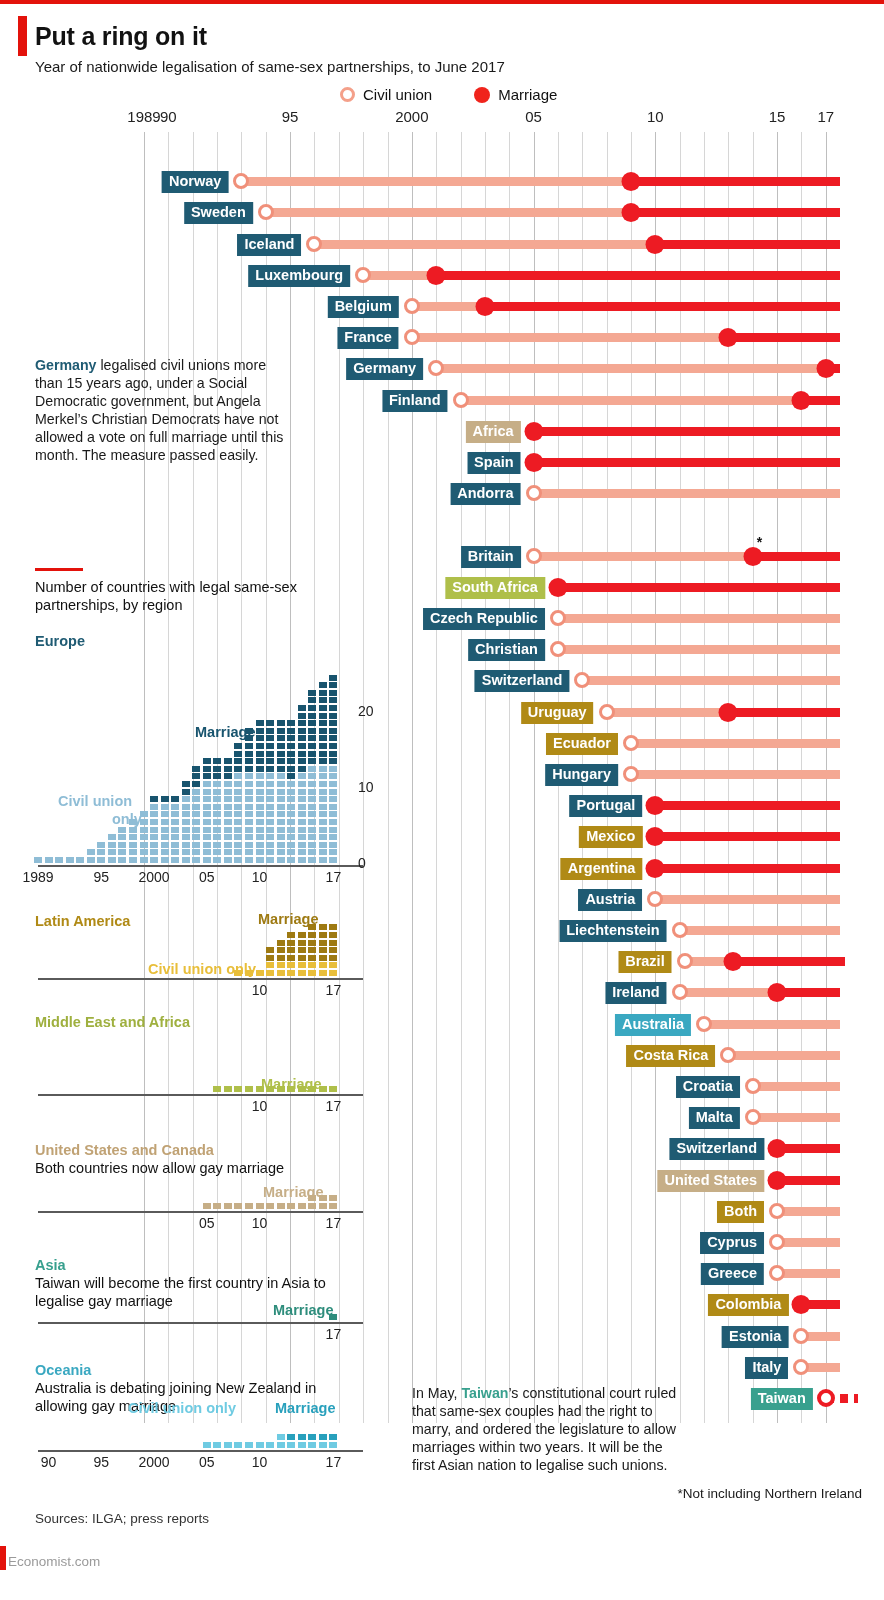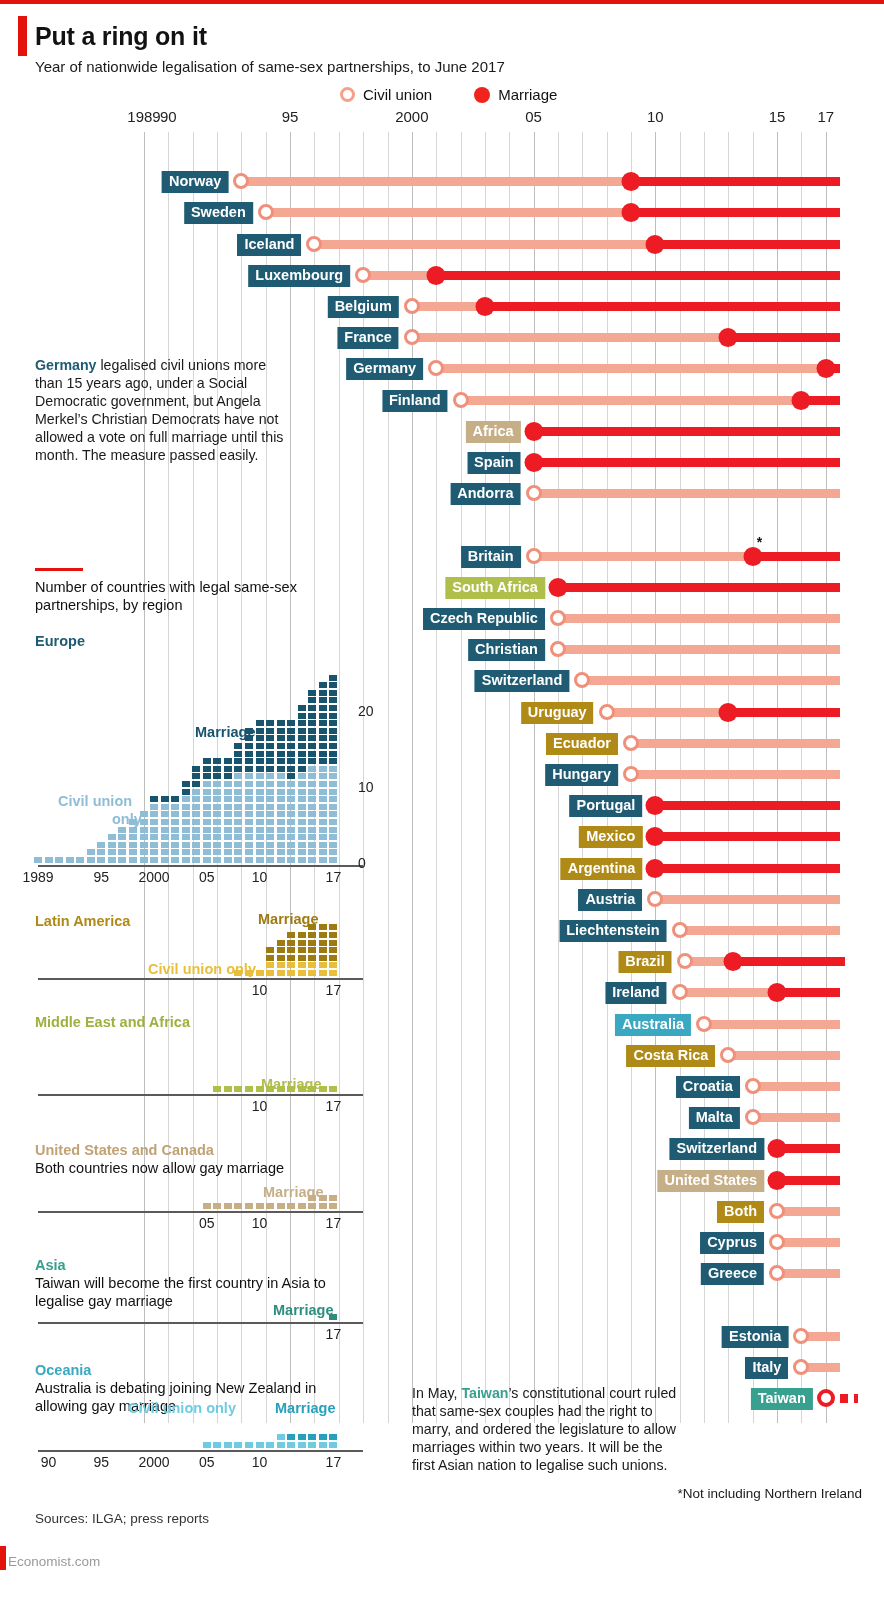--- a/index.html
+++ b/index.html
@@ -342,20 +342,25 @@
     <div class="row" style="top: 1122px; left: 0px; width: 884px;">
       <div class="clabel r-europe" style="left: 764.1px;">Cyprus</div>
       <div class="track-cu" style="left: 777.1px; width: 63.31px;"></div>
       <div class="mk-ring" style="left: 777.1px;"></div>
     </div>
     <div class="row" style="top: 1153.2px; left: 0px; width: 884px;">
       <div class="clabel r-europe" style="left: 764.1px;">Greece</div>
       <div class="track-cu" style="left: 777.1px; width: 63.31px;"></div>
       <div class="mk-ring" style="left: 777.1px;"></div>
     </div>
+    <div class="row" style="top: 1184.4px; left: 0px; width: 884px;">
+      <div class="clabel r-latam" style="left: 788.45px;">Colombia</div>
+      <div class="track-m" style="left: 801.45px; width: 38.96px;"></div>
+      <div class="mk-dot" style="left: 801.45px;"></div>
+    </div>
     <div class="row" style="top: 1215.6px; left: 0px; width: 884px;">
       <div class="clabel r-europe" style="left: 788.45px;">Estonia</div>
       <div class="track-cu" style="left: 801.45px; width: 38.96px;"></div>
       <div class="mk-ring" style="left: 801.45px;"></div>
     </div>
     <div class="row" style="top: 1246.8px; left: 0px; width: 884px;">
       <div class="clabel r-europe" style="left: 788.45px;">Italy</div>
       <div class="track-cu" style="left: 801.45px; width: 38.96px;"></div>
       <div class="mk-ring" style="left: 801.45px;"></div>
     </div>

